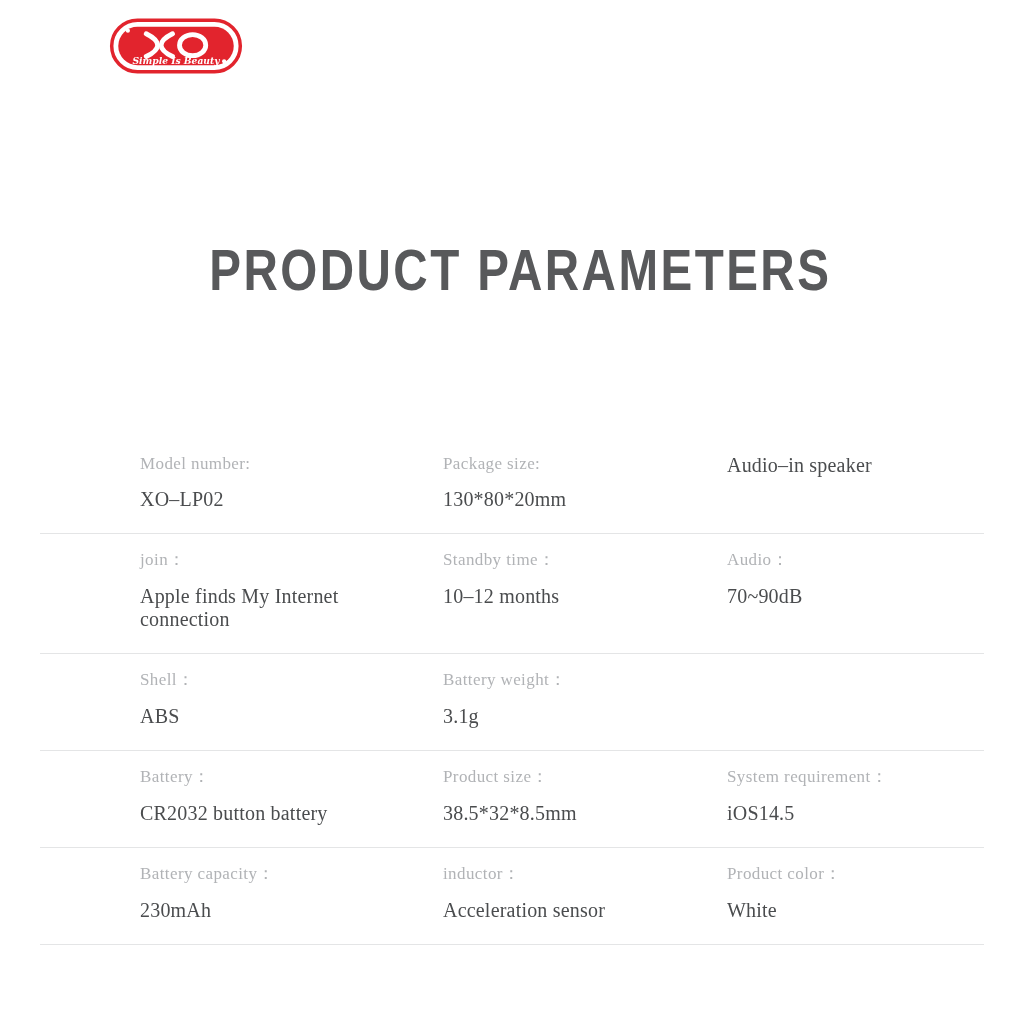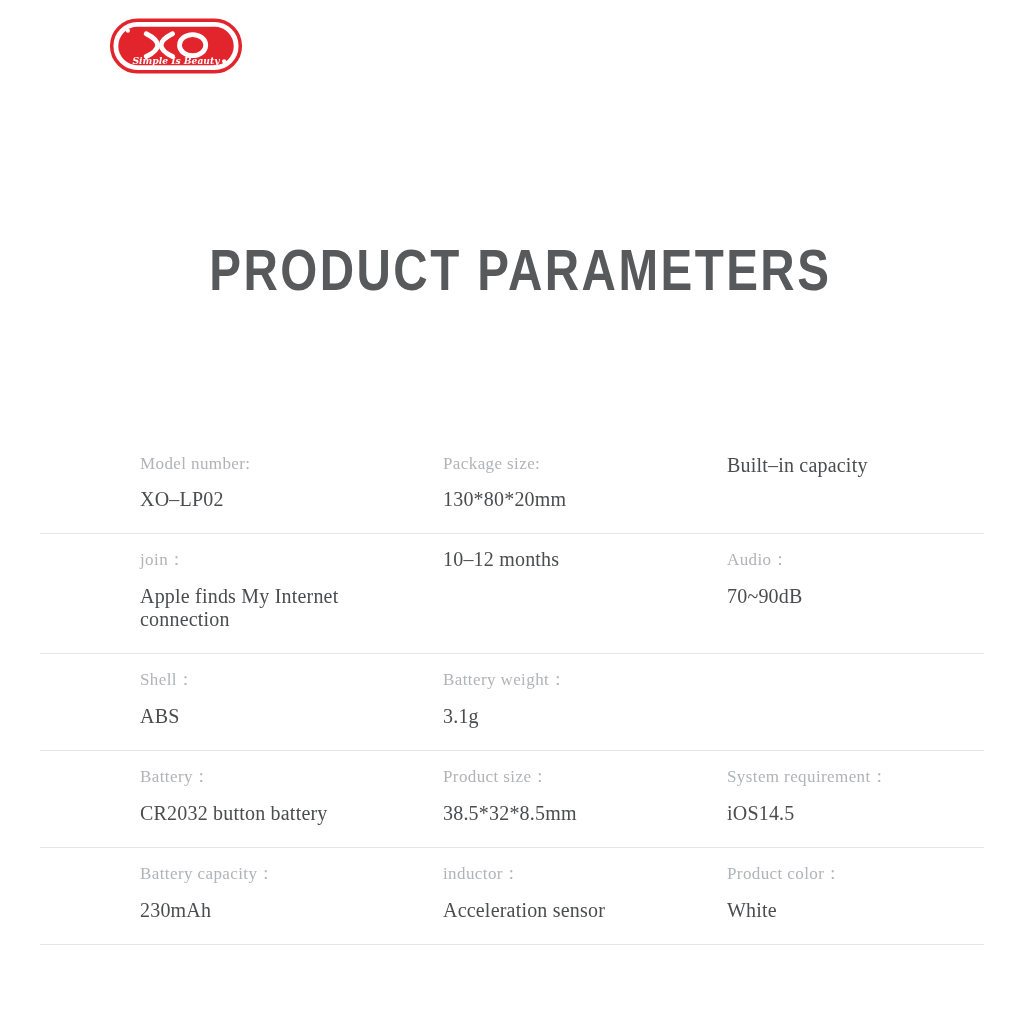--- a/index.html
+++ b/index.html
@@ -105,30 +105,31 @@
     <div class="spec-row">
       <div class="spec-cell">
         <span class="spec-label">Model number:</span>
         <span class="spec-value">XO–LP02</span>
       </div>
       <div class="spec-cell">
         <span class="spec-label">Package size:</span>
         <span class="spec-value">130*80*20mm</span>
       </div>
       <div class="spec-cell">
-        <span class="spec-value">Built–in capacity</span>
+        <span class="spec-value">Audio–in speaker</span>
       </div>
     </div>
 
     <div class="spec-row">
       <div class="spec-cell">
         <span class="spec-label">join：</span>
         <span class="spec-value">Apple finds My Internet connection</span>
       </div>
       <div class="spec-cell">
+        <span class="spec-label">Standby time：</span>
         <span class="spec-value">10–12 months</span>
       </div>
       <div class="spec-cell">
         <span class="spec-label">Audio：</span>
         <span class="spec-value">70~90dB</span>
       </div>
     </div>
 
     <div class="spec-row">
       <div class="spec-cell">

